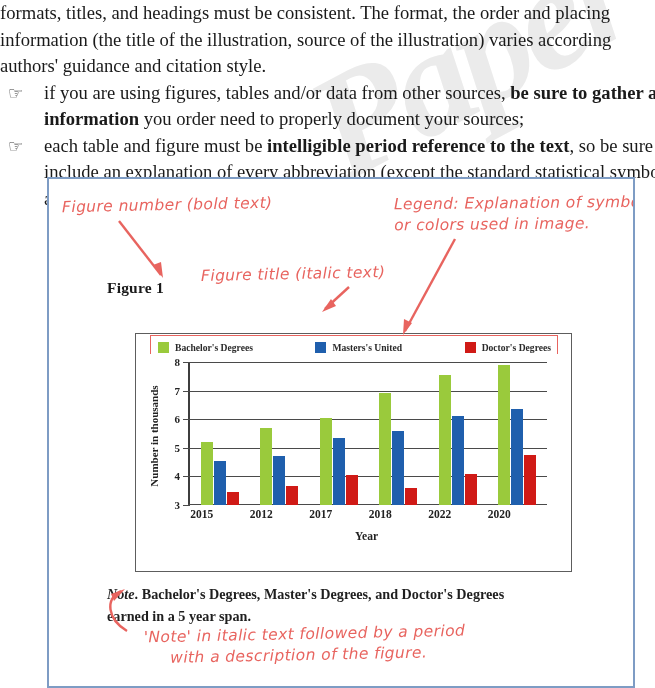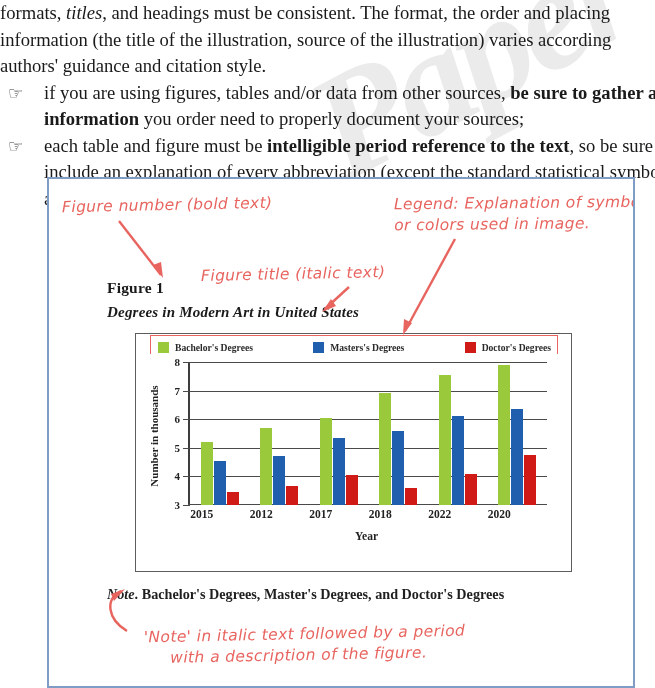--- a/index.html
+++ b/index.html
@@ -43,21 +43,21 @@
     text-align:justify;
   }
   .p-block{ margin:0; }
   .bullet-row{ position:relative; padding-left:44px; }
   .bullet-glyph{
     position:absolute;
     left:8px; top:1px;
     font-size:17px;
     color:#3a3a3a;
   }
-  .i{ font-style:italic; }
+  .i{ }
   .b{ font-weight:700; }
 
   
   .panel{
     position:absolute;
     left:47px; top:177px;
     width:588px; height:511px;
     border:2px solid #7e9cc4;
     background:#ffffff;
     box-sizing:border-box;
@@ -310,33 +310,32 @@
     <path d="M273,133 L282,120 L287,127 Z" fill="#e8645f"></path>
 
     <path d="M406,60 L356,152" stroke="#e8645f" stroke-width="2.4" fill="none"></path>
     <path d="M354,156 L355,140 L363,144 Z" fill="#e8645f"></path>
 
     <path d="M78,452 C58,440 56,420 72,412" stroke="#e8645f" stroke-width="2.4" fill="none"></path>
     <path d="M76,410 L62,415 L65,422 Z" fill="#e8645f"></path>
   </svg>
 
   <div class="fig-number">Figure 1</div>
-  <div class="fig-title">Degrees in Modern Art in United States</div>
 
   <div class="chart-frame">
 
     <div class="legend-bracket"></div>
     <div class="legend">
       <div class="legend-item">
         <span class="legend-swatch" style="background:#9ACA3C"></span>
         <span class="legend-label">Bachelor's Degrees</span>
       </div>
       <div class="legend-item">
         <span class="legend-swatch" style="background:#1F5FAD"></span>
-        <span class="legend-label">Masters's Degrees</span>
+        <span class="legend-label">Masters's United</span>
       </div>
       <div class="legend-item">
         <span class="legend-swatch" style="background:#D01A16"></span>
         <span class="legend-label">Doctor's Degrees</span>
       </div>
     </div>
 
     <div class="plot-wrap">
       <div class="ylabel">Number in thousands</div>
       <div id="yticks">
@@ -402,15 +401,16 @@
           <div class="xtick">2018</div>
           <div class="xtick">2022</div>
           <div class="xtick">2020</div>
         </div>
       <div class="xlabel">Year</div>
     </div>
   </div>
 
   <div class="fig-note">
     <span class="nw">Note</span><span>.</span><span> Bachelor's Degrees, Master's Degrees, and Doctor's Degrees</span>
+    <div>earned in a 5 year span.</div>
   </div>
 
 </div>
 
 </body></html>

